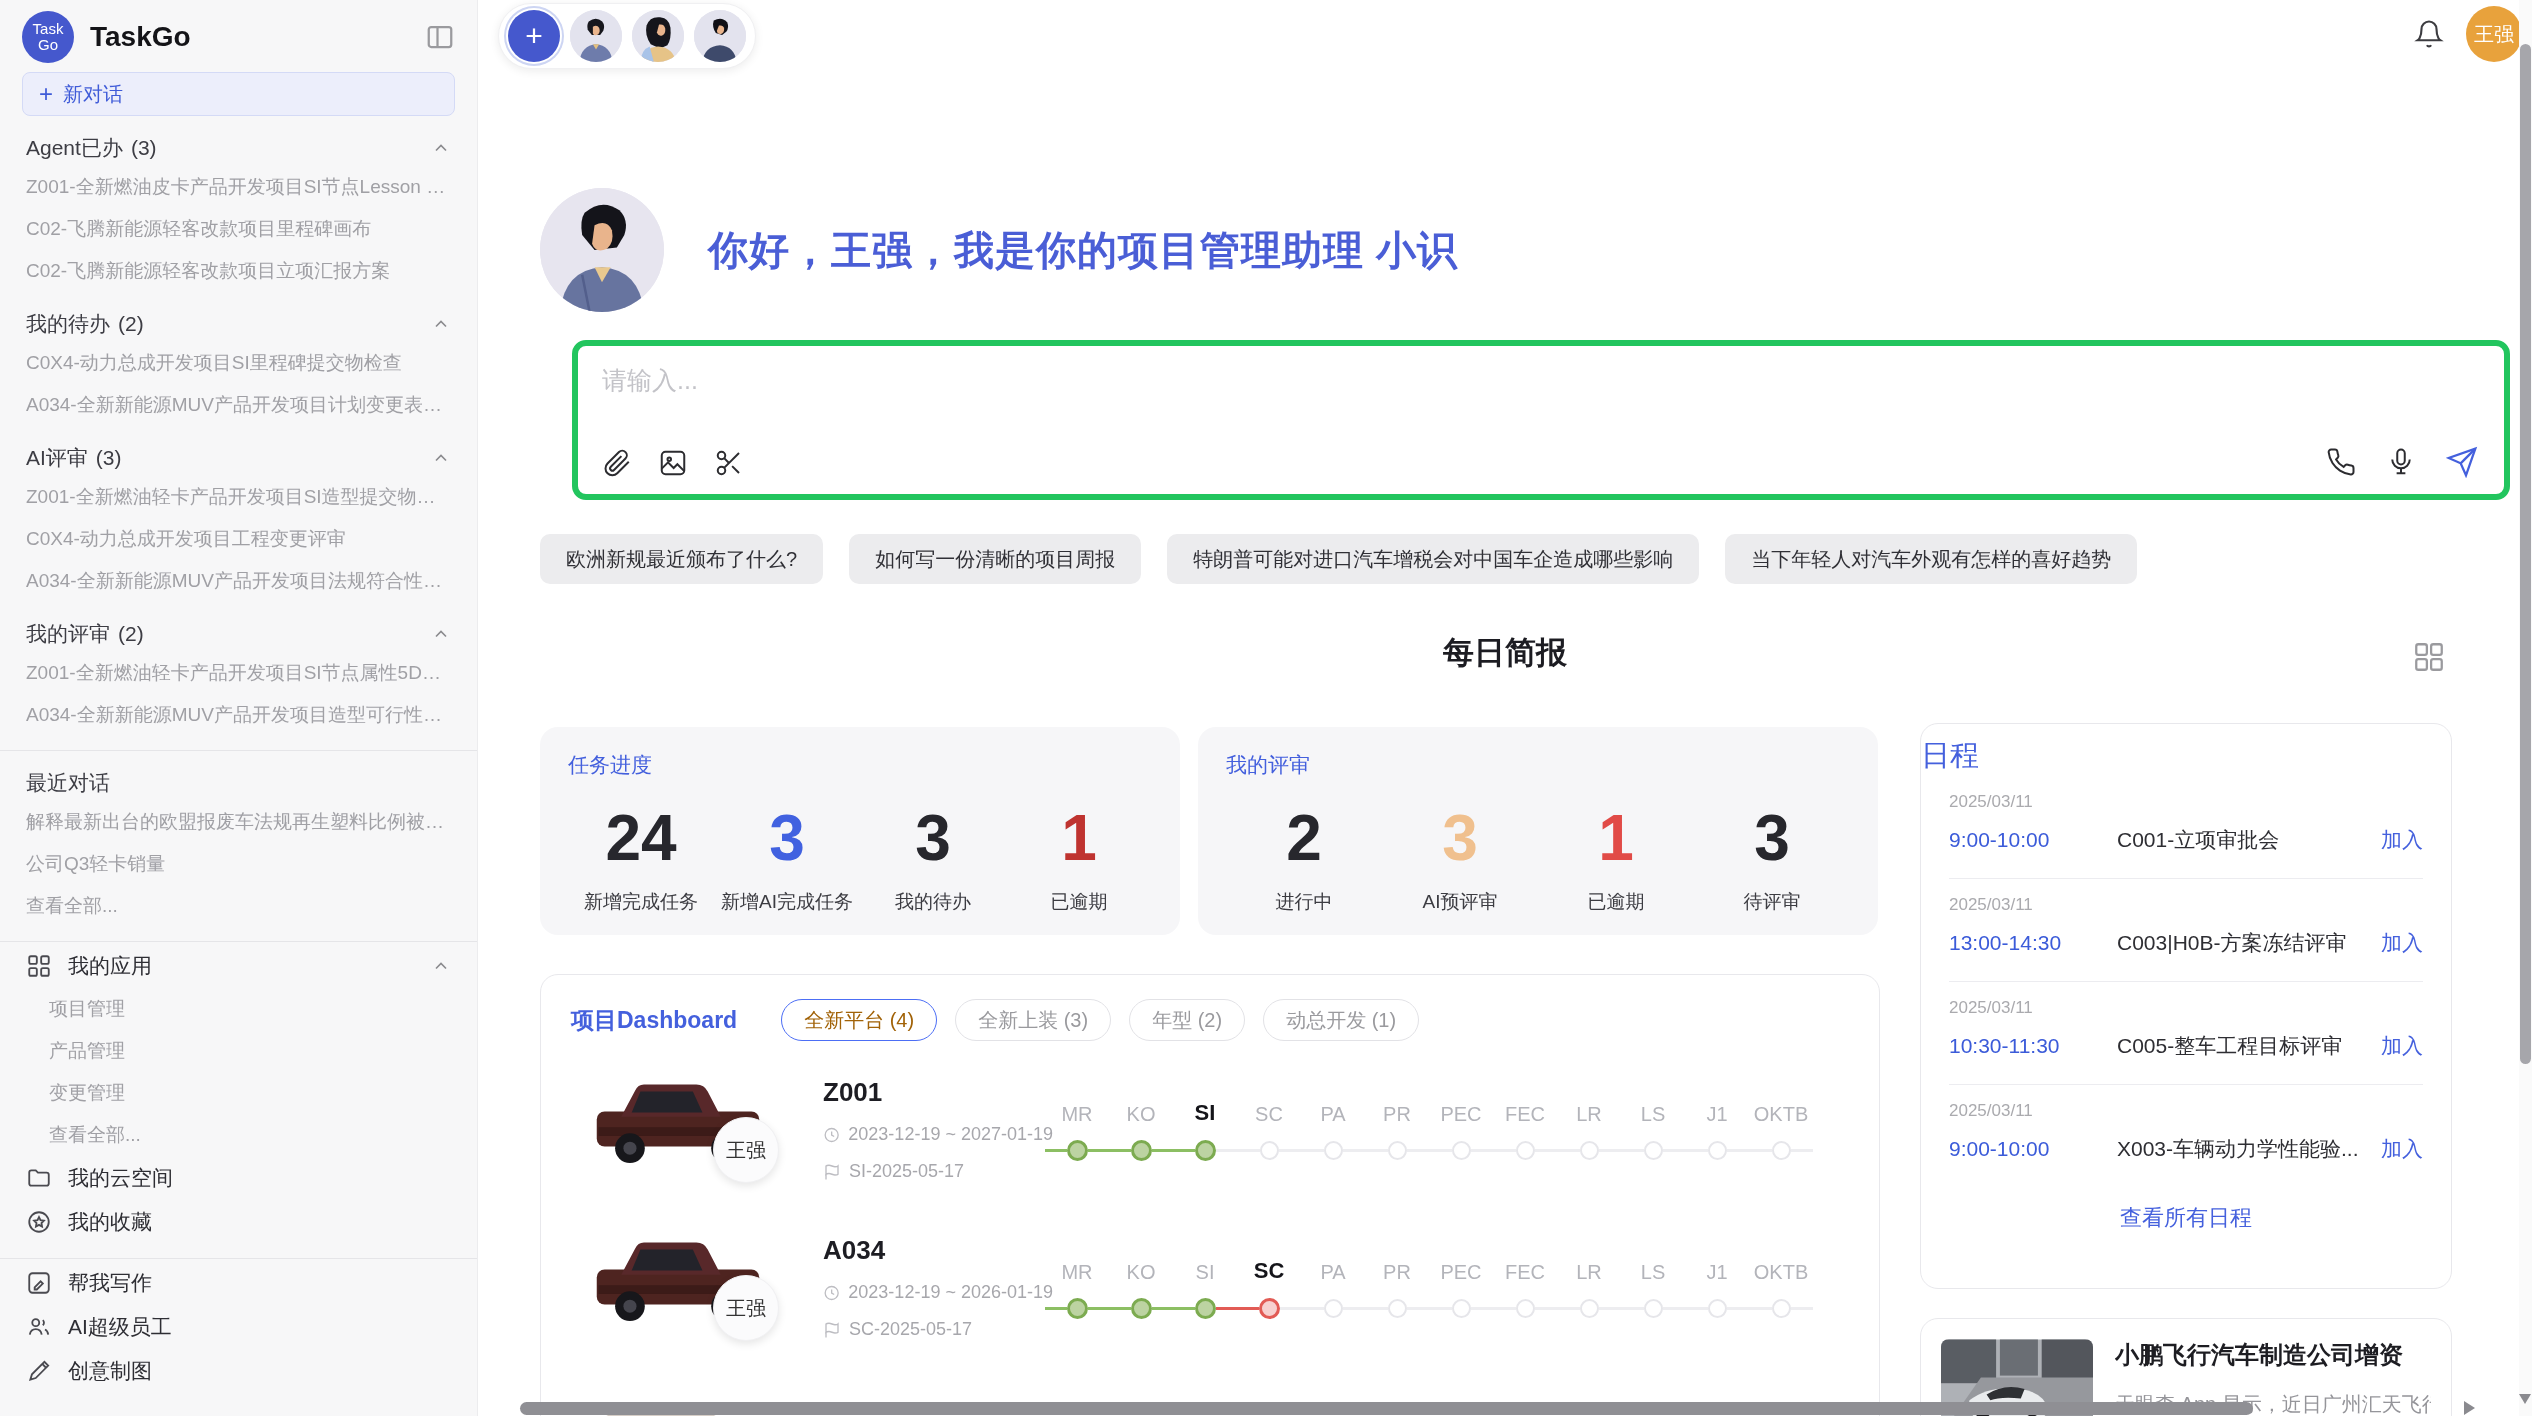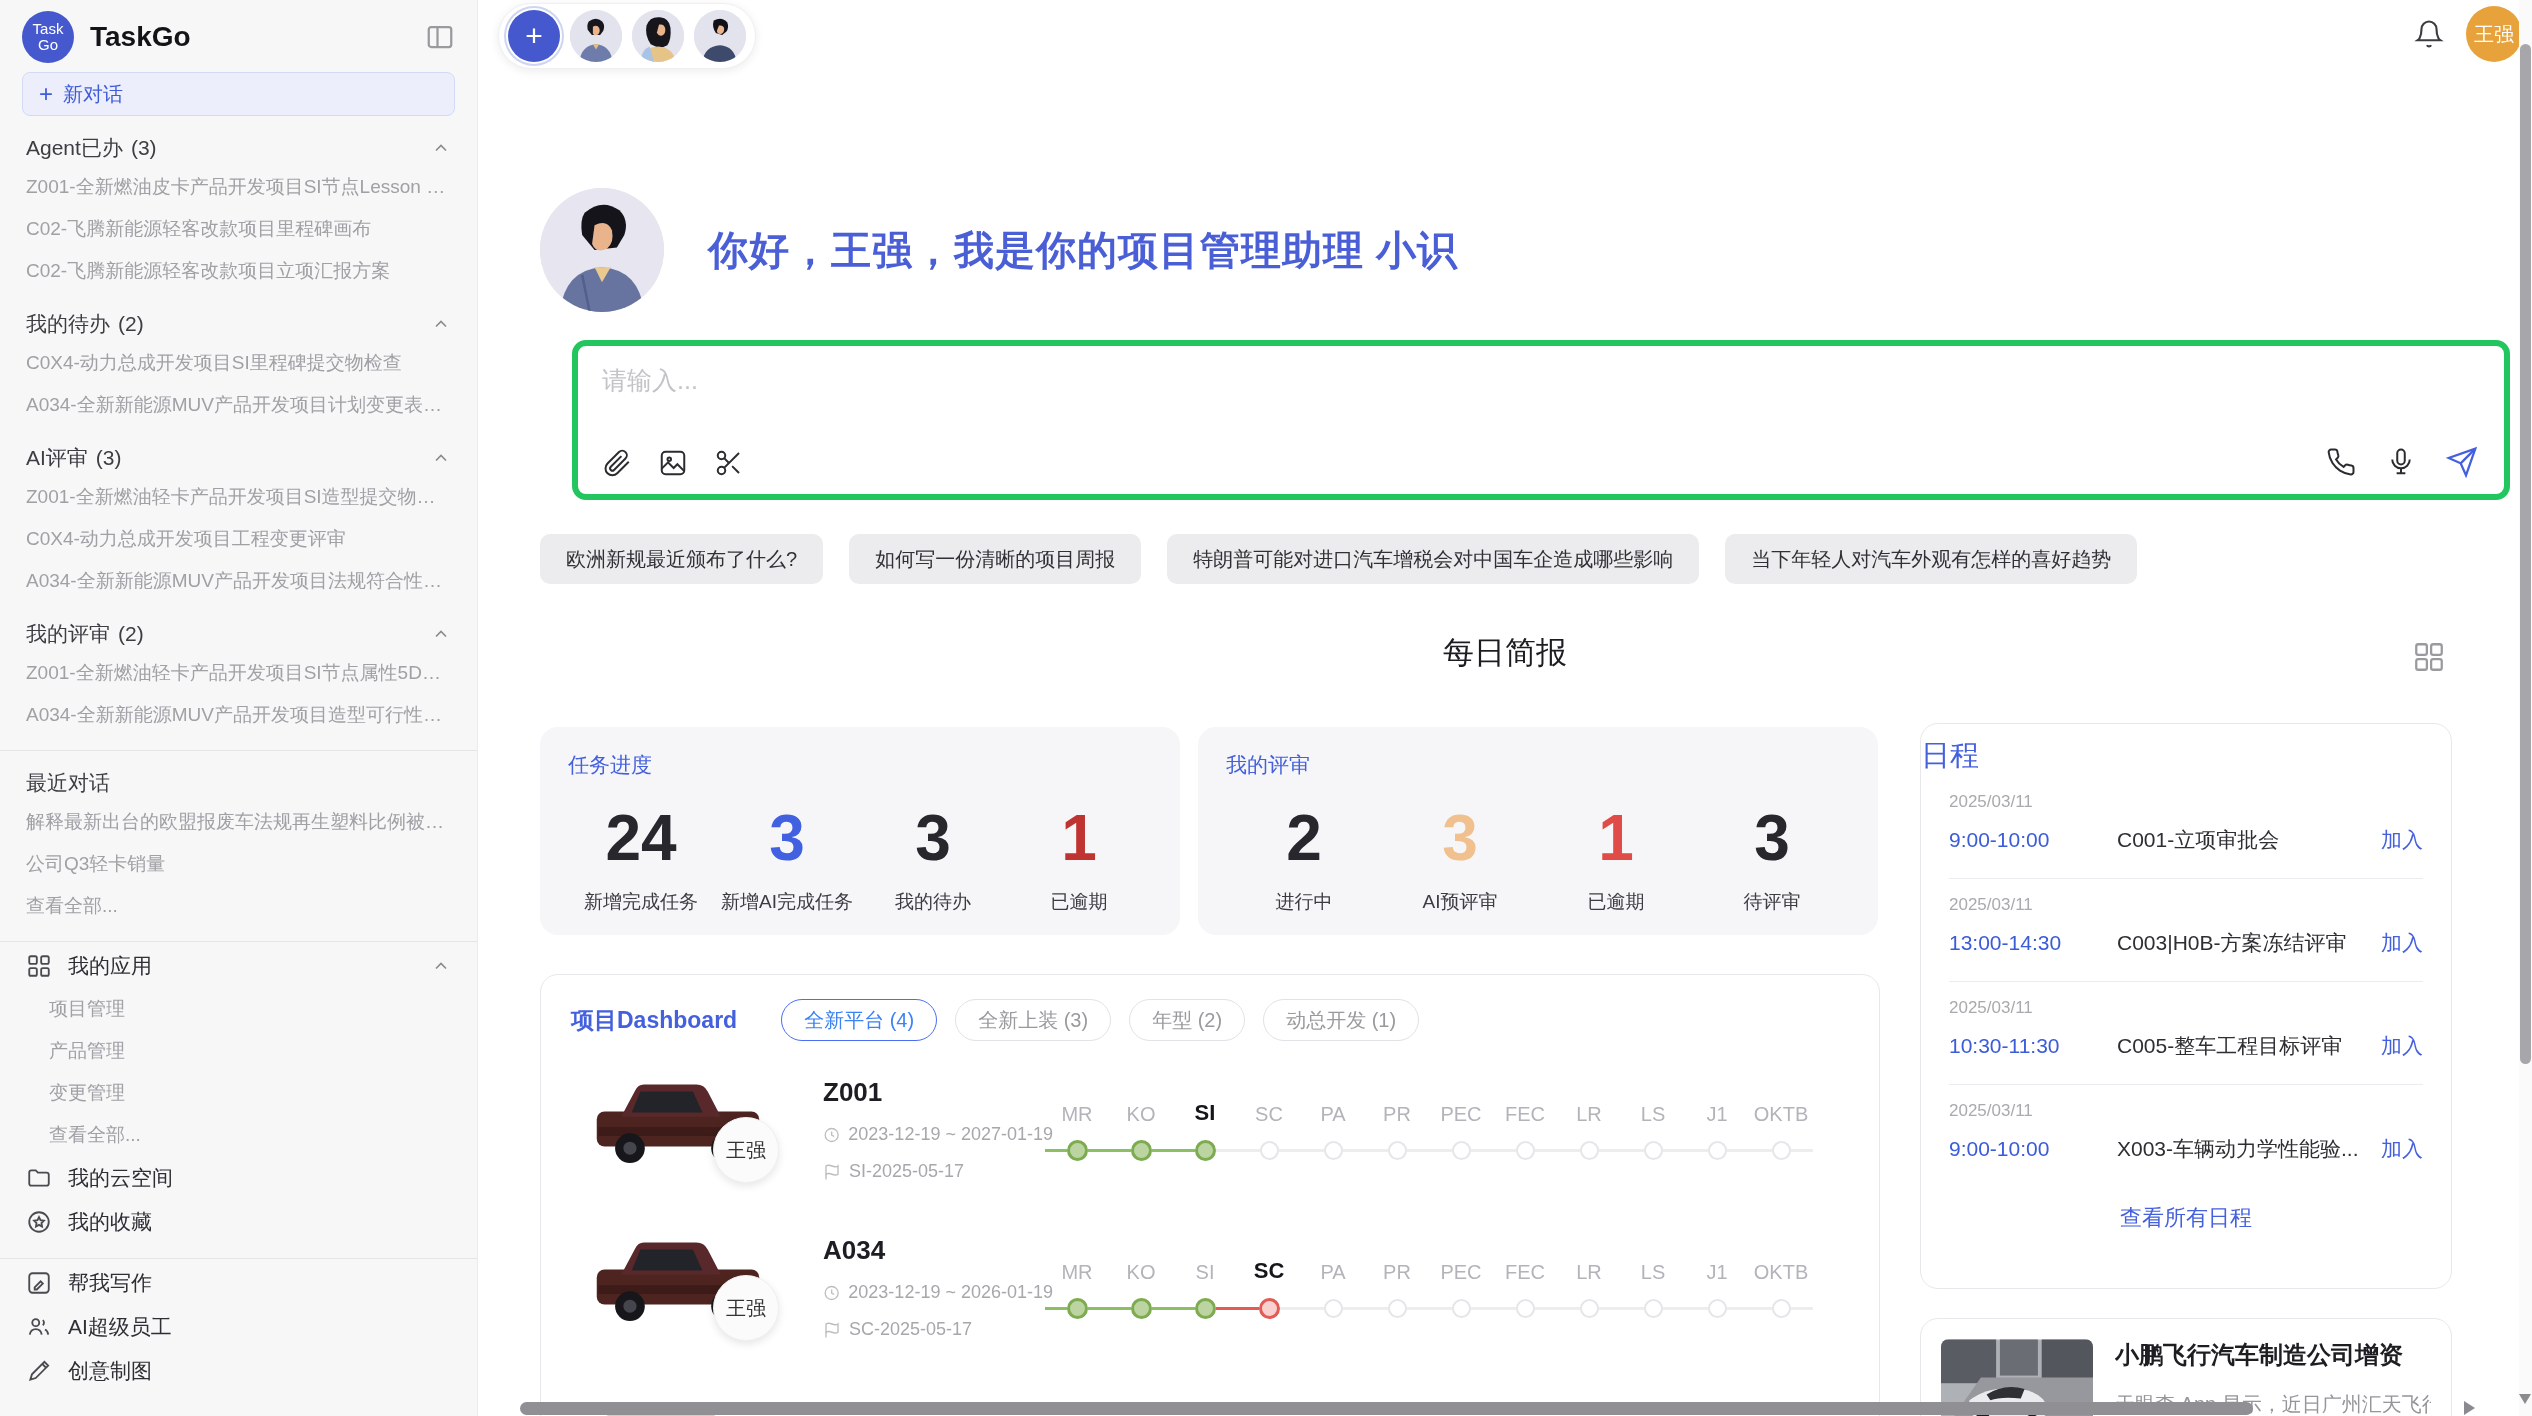--- a/index.html
+++ b/index.html
@@ -44,39 +44,39 @@
   .inputcard textarea::placeholder { color:#c3c3c8; }
   .in-left { position:absolute; left:24px; bottom:16px; display:flex; gap:26px; align-items:center; }
   .in-right { position:absolute; right:26px; bottom:16px; display:flex; gap:30px; align-items:center; }
   .icon-btn { display:flex; cursor:pointer; }
 
   
   .chips { position:absolute; left:540px; top:534px; display:flex; gap:26px; }
   .chip { height:50px; line-height:50px; padding:0 26px; background:#ececee; border-radius:10px; font-size:20px; color:#303036; white-space:nowrap; cursor:pointer; }
 
   
-  .brief-title { position:absolute; left:478px; top:632px; width:2054px; text-align:center; font-size:31px; font-weight:400; color:#1c1c22; }
+  .brief-title { position:absolute; left:478px; top:632px; width:2054px; text-align:center; font-size:31px; font-weight:700; color:#1c1c22; }
   .brief-grid { position:absolute; left:2412px; top:640px; cursor:pointer; }
 
   .statcard { position:absolute; top:727px; height:208px; background:#f6f6f8; border-radius:18px; padding:24px 28px; }
   .statcard.c1 { left:540px; width:640px; }
   .statcard.c2 { left:1198px; width:680px; }
   .stat-title { font-size:21px; color:#4460dd; }
   .metrics { display:flex; margin-top:24px; }
   .metric { flex:1; text-align:center; }
   .m-num { font-size:64px; font-weight:600; line-height:1.1; }
   .m-lab { font-size:19px; color:#3c3c42; margin-top:16px; }
 
   
   .dash { position:absolute; left:540px; top:974px; width:1340px; height:520px; border:1px solid #e8e8ec; border-radius:18px; background:#fff; overflow:hidden; }
   .dash-head { display:flex; align-items:center; padding:24px 30px 0 30px; }
   .dash-title { font-size:23px; font-weight:700; color:#4460dd; }
   .tabs { display:flex; gap:18px; margin-left:44px; }
   .tab { height:42px; line-height:40px; padding:0 22px; border:1px solid #e2e2e6; border-radius:21px; font-size:20px; color:#9a9a9e; cursor:pointer; background:#fff; white-space:nowrap; }
-  .tab.active { border-color:#4c6ef5; color:#3b82f6;text-align:center; }
+  .tab.active { border-color:#4c6ef5; color:#a16207;text-align:center; }
   .proj-row { position:absolute; left:54px; right:20px; height:152px; }
   .car-wrap { position:absolute; left:0; top:0; width:166px; height:94px; }
   .owner-badge { position:absolute; left:118px; top:42px; width:66px; height:66px; border-radius:50%; background:#fbfbfc; border:1px solid #f0f0f2; box-shadow:0 3px 8px rgba(0,0,0,.10); display:flex; align-items:center; justify-content:center; font-size:20px; color:#333; }
   .p-info { position:absolute; left:228px; top:2px; width:230px; }
   .p-code { font-size:26px; font-weight:700; color:#1d1d23; }
   .p-meta { display:flex; align-items:center; margin-top:16px; font-size:18px; color:#a7a7ac; gap:8px; white-space:nowrap; }
   .p-track { position:absolute; left:450px; top:2px; display:flex;margin-top:17px; }
   .ms-col { width:64px; display:flex; flex-direction:column; align-items:center; }
   .ms-lab { height:32px; font-size:20px; color:#b3b4ba; display:flex; align-items:flex-end; }
   .ms-lab.cur { color:#15151a; font-weight:700; font-size:22px; }

